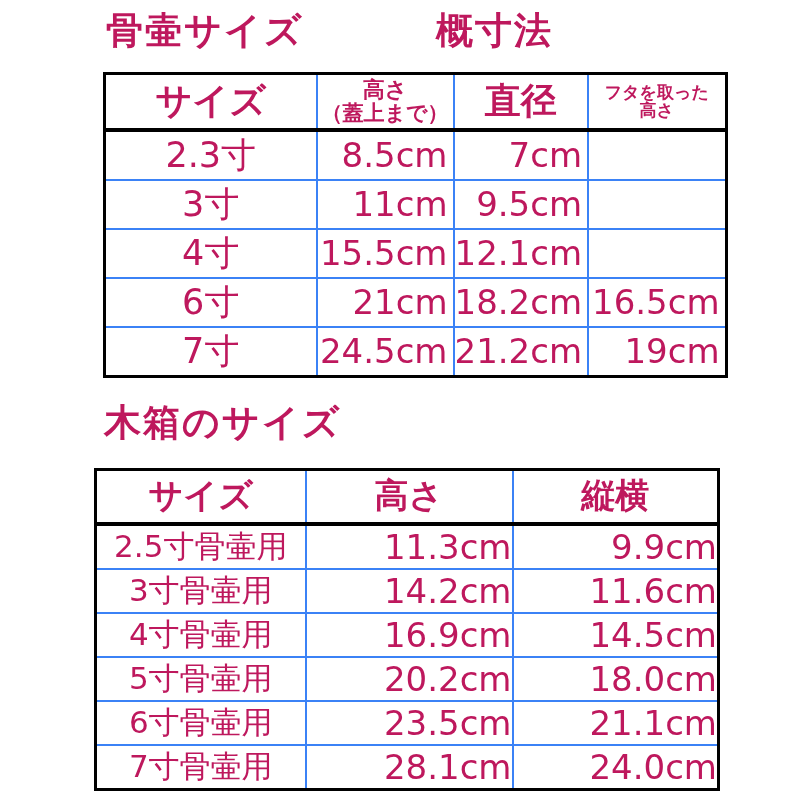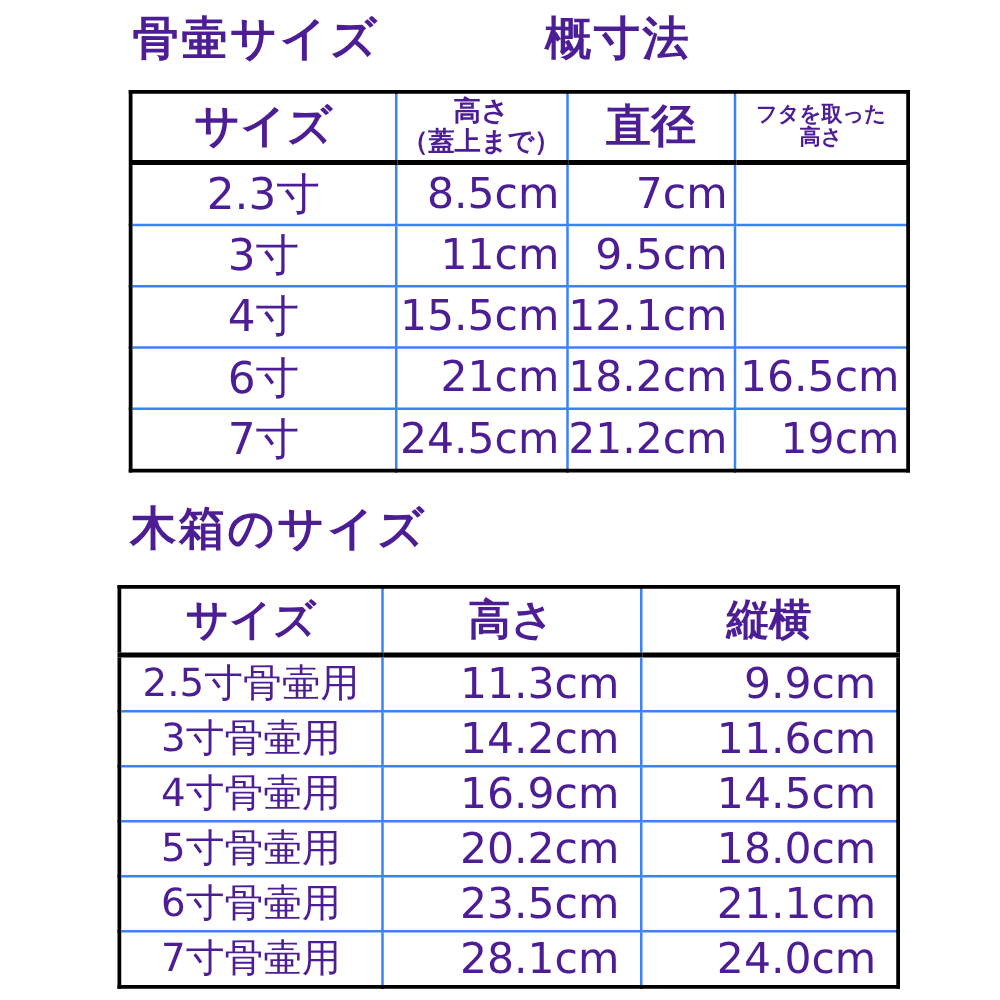--- a/index.html
+++ b/index.html
@@ -5,21 +5,21 @@
   html, body {
     margin: 0;
     padding: 0;
     background: #ffffff;
   }
   .canvas {
     position: relative;
     width: 800px;
     height: 800px;
     background: #ffffff;
-    color: #4c1d95;
+    color: #be185d;
     font-family: "DejaVu Sans", "Liberation Sans", sans-serif;
     overflow: hidden;
   }
   .sec-title {
     position: absolute;
     font-size: 37px;
     font-weight: bold;
     letter-spacing: 2px;
     white-space: nowrap;
   }
@@ -58,21 +58,21 @@
   #urn-table td.c-size { text-align: center; font-size: 35px; }
   #urn-table td.c-val  { text-align: right; padding-right: 5px; }
 
   
   #box-table { left: 94px; top: 468px; }
   #box-table thead tr { height: 54px; }
   #box-table tbody tr { height: 41px; }
   #box-table th { font-weight: bold; font-size: 34px; text-align: center; vertical-align: middle; }
   #box-table td { font-size: 34px; vertical-align: middle; }
   #box-table td.c-size { text-align: center; font-size: 31px; }
-  #box-table td.c-val  { text-align: right; padding-right: 16px; }
+  #box-table td.c-val  { text-align: right; padding-right: 0; }
 </style>
 </head>
 <body>
 
 <div class="canvas">
 
   <div id="title-urn" class="sec-title">骨壷サイズ</div>
   <div id="title-dims" class="sec-title">概寸法</div>
 
   <table id="urn-table">

